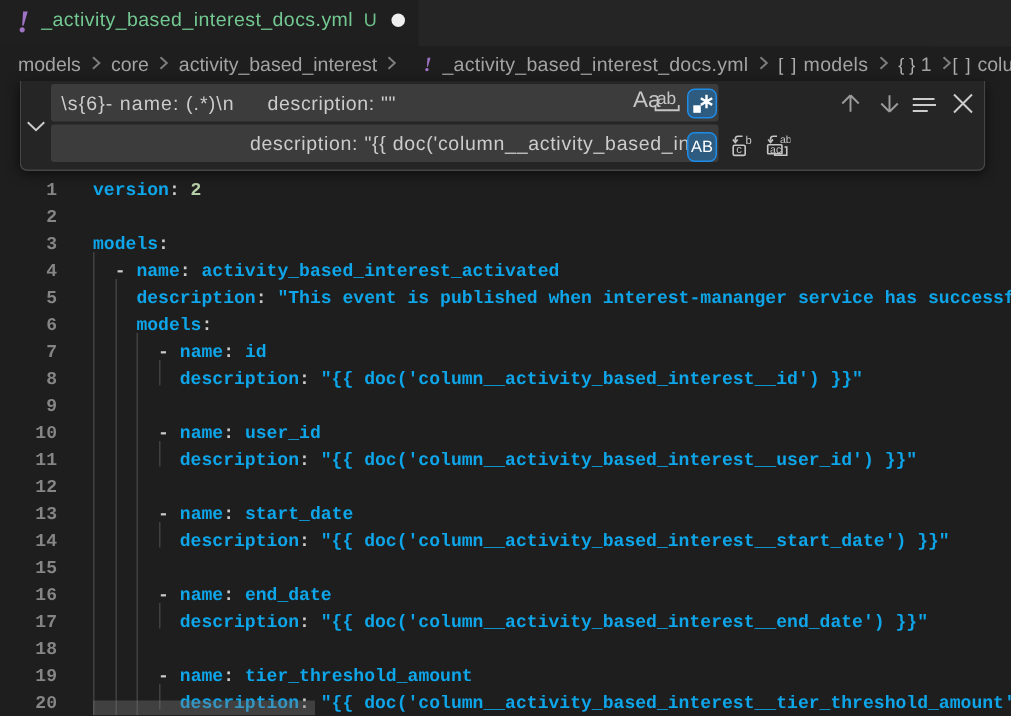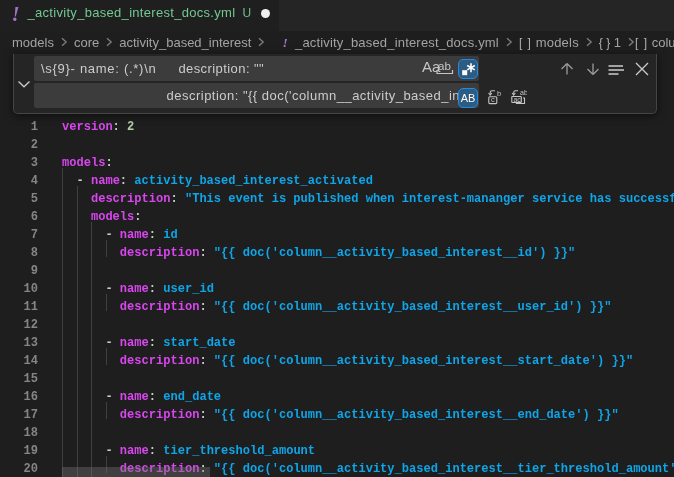--- a/index.html
+++ b/index.html
@@ -17,21 +17,21 @@
   
   #crumbs{left:0;top:31px;width:620px;height:24px;background:#1e1e1e;color:#a3a3a3;
           font-size:13px;line-height:24px;white-space:pre;}
   .sep{display:inline-block;width:16px;height:16px;vertical-align:-3px;margin:0 2px;}
   .sym{color:#b0b0b0;font-size:12px;}
   .bang{color:#a074c4;font-weight:bold;font-style:italic;font-family:"Liberation Serif",serif;font-size:13.5px;}
   
   pre{margin:0;font-family:"Liberation Mono",monospace;font-size:12.05px;line-height:18px;font-weight:bold;}
   #gutter{left:0;top:118px;width:38px;text-align:right;color:#858585;}
   #code{left:62px;top:118px;color:#d4d4d4;}
-  .k{color:#d946ef;text-align:center;}
+  .k{color:#0ea5e9;text-align:center;}
   .p{color:#cccccc;}
   .n{color:#b5cea8;}
   .s{color:#0ea5e9;}
   .guide{background:#404040;width:1px;}
   #hscroll{left:62px;top:467px;width:148px;height:10px;background:rgba(121,121,121,0.38);}
   
   #fw{left:13px;top:54px;width:644px;height:60px;background:#252526;
       border:1px solid #454545;border-top:none;border-radius:0 0 5px 5px;
       box-shadow:0 2px 8px rgba(0,0,0,0.55);box-sizing:border-box;}
   .inp{position:absolute;left:20px;width:445px;height:25px;background:#3c3c3c;border-radius:2px;
@@ -119,21 +119,21 @@
   <div class="abs guide" style="left:106px;top:348px;height:17px"></div>
   <div class="abs guide" style="left:106px;top:402px;height:17px"></div>
   <div class="abs guide" style="left:106px;top:456px;height:17px"></div>
 
   <div class="abs" id="hscroll"></div>
 
   <div class="abs" id="fw">
     <svg class="abs" style="left:1.5px;top:22px" width="16" height="16" viewBox="0 0 16 16">
         <path d="M2.5 5.5 L8 10.8 L13.5 5.5" stroke="#cccccc" stroke-width="1.3" fill="none"></path>
       </svg>
-    <div class="inp" id="finp"><span class="txt" style="left:6.9px;letter-spacing:0.72px">\s{9}- name: (.*)\n</span><span class="txt" style="left:144.4px;letter-spacing:0.42px">description: ""</span></div>
+    <div class="inp" id="finp"><span class="txt" style="left:6.9px;letter-spacing:0.72px">\s{6}- name: (.*)\n</span><span class="txt" style="left:144.4px;letter-spacing:0.42px">description: ""</span></div>
     <div class="inp" id="rinp"><span class="txt" style="left:132.6px;letter-spacing:0.48px">description: "{{ doc('column__activity_based_in</span></div>
   </div>
 
   <div class="abs ic" style="left:422px;top:54px;height:25px;line-height:25px;font-size:15px;">Aa</div>
   <div class="abs ic" style="left:438px;top:54px;height:25px;line-height:25px;font-size:11.5px;">ab</div>
   <svg class="abs" style="left:436px;top:69px" width="18" height="8" viewBox="0 0 18 8">
       <path d="M1 1 v3.5 h15.5 v-3.5" stroke="#c5c5c5" stroke-width="1.2" fill="none"></path>
     </svg>
   <div class="abs badge on" style="left:458px;top:59px;">
     <svg width="18" height="18" viewBox="0 0 18 18" style="position:absolute;left:0;top:0">

